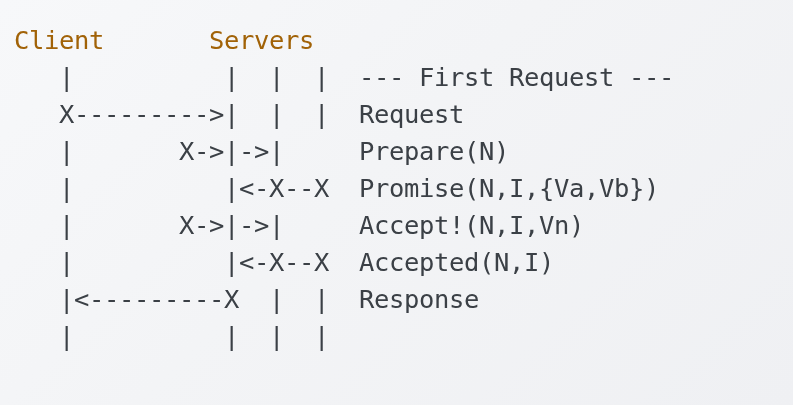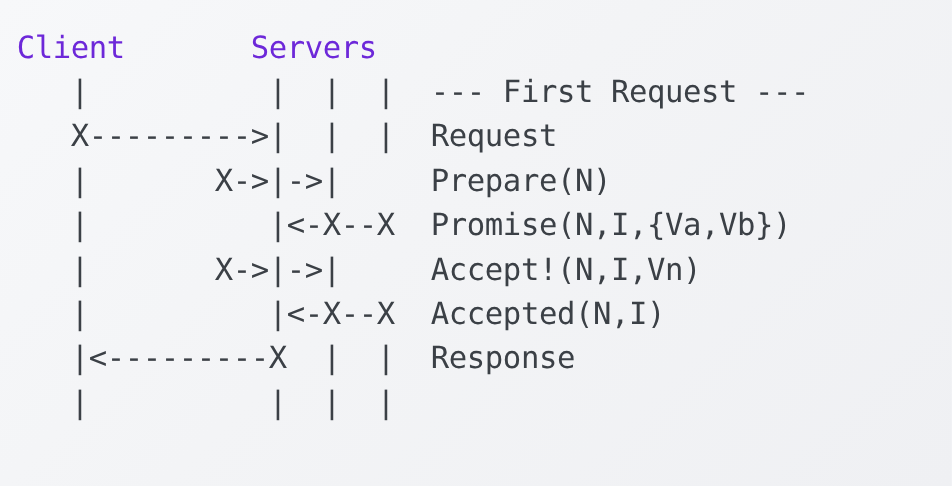--- a/index.html
+++ b/index.html
@@ -48,21 +48,21 @@
     -webkit-font-smoothing: antialiased;
   }
 
   .ascii-line {
     display: block;
     white-space: pre;
     height: 37px;
   }
 
   .hdr {
-    color: #6d28d9;
+    color: #a16207;
   }
 </style>
 </head>
 <body>
 
 <div id="diagram-root">
   <pre id="ascii-canvas"><span class="ascii-line hdr">Client       Servers</span><span class="ascii-line">   |          |  |  |  --- First Request ---</span><span class="ascii-line">   X---------&gt;|  |  |  Request</span><span class="ascii-line">   |       X-&gt;|-&gt;|     Prepare(N)</span><span class="ascii-line">   |          |&lt;-X--X  Promise(N,I,{Va,Vb})</span><span class="ascii-line">   |       X-&gt;|-&gt;|     Accept!(N,I,Vn)</span><span class="ascii-line">   |          |&lt;-X--X  Accepted(N,I)</span><span class="ascii-line">   |&lt;---------X  |  |  Response</span><span class="ascii-line">   |          |  |  |</span></pre>
 </div>
 
 </body></html>

